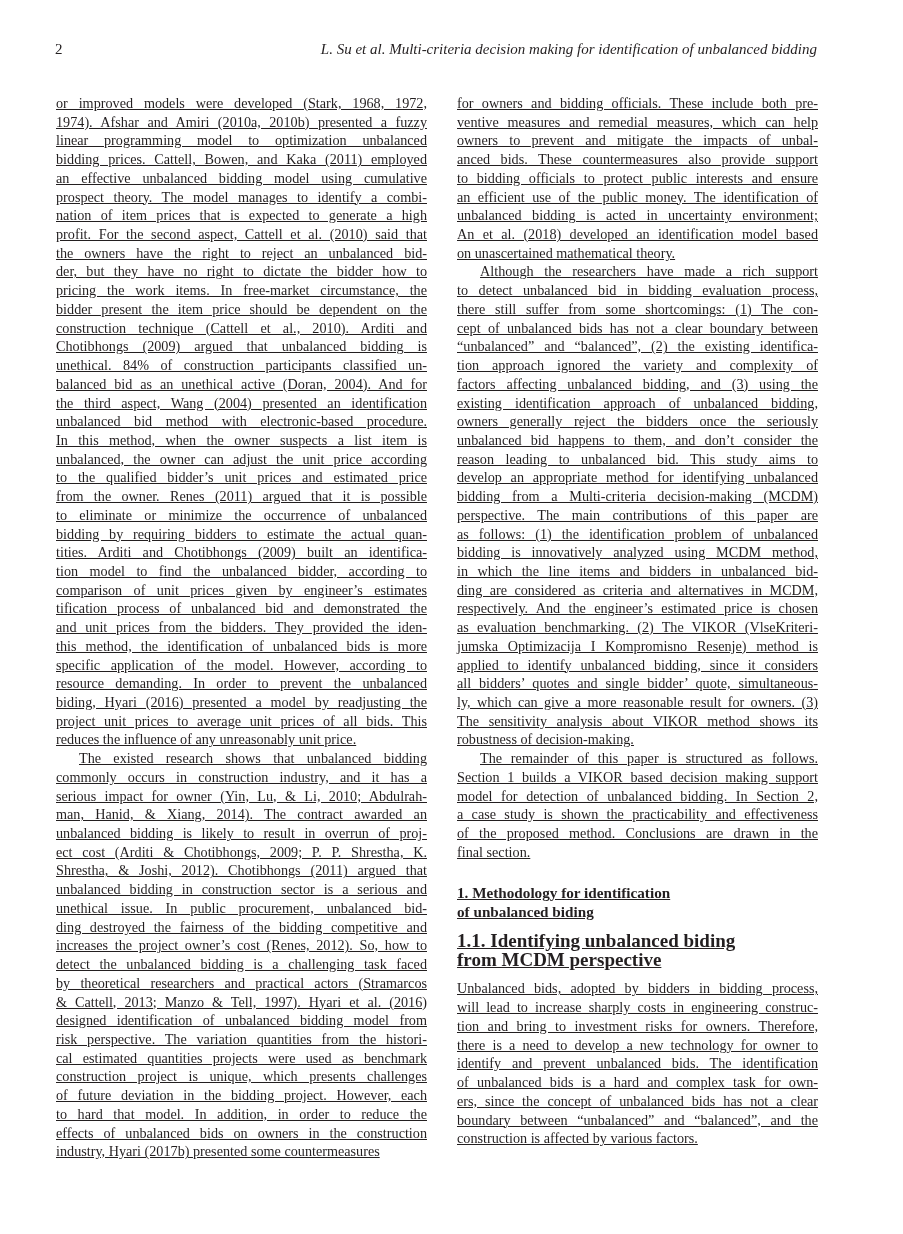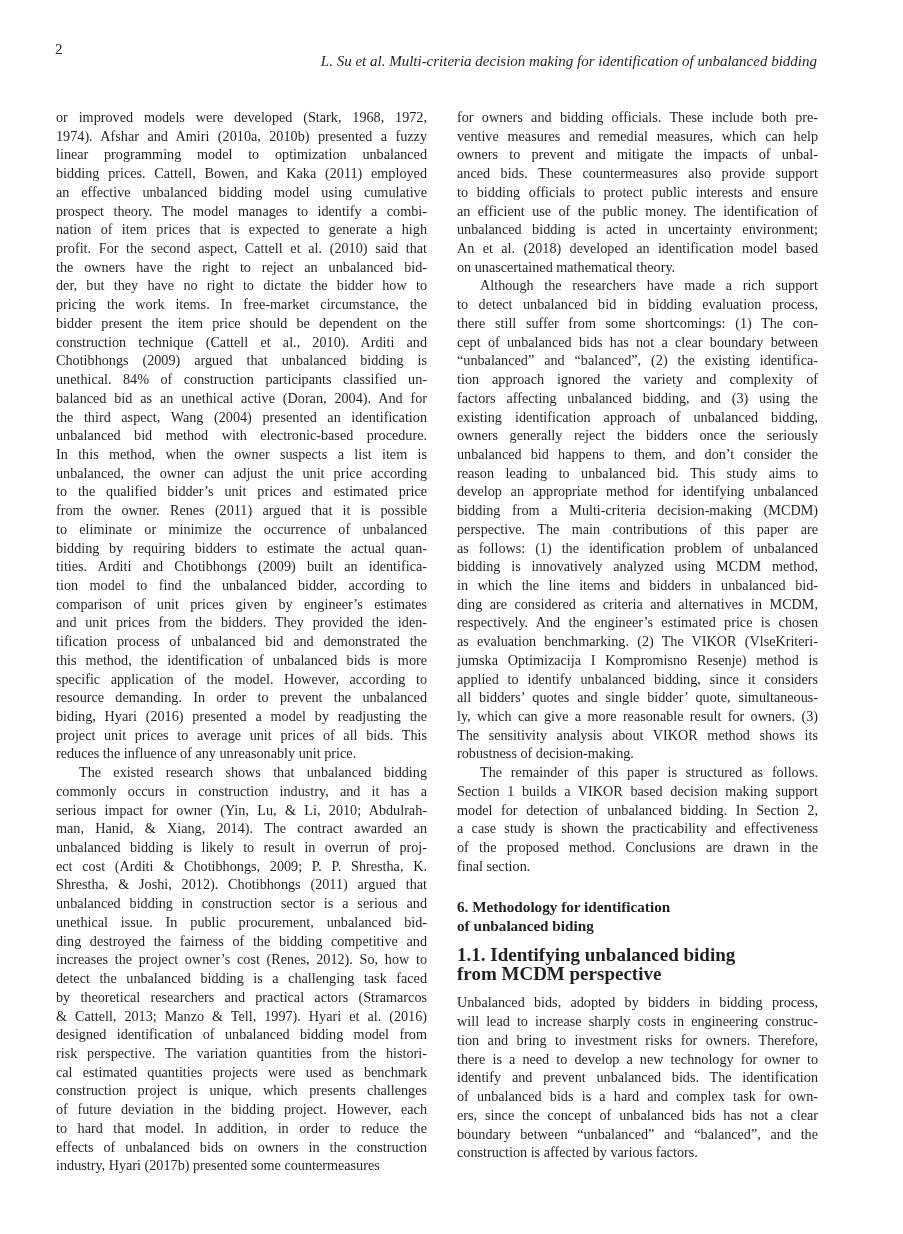--- a/index.html
+++ b/index.html
@@ -1,20 +1,20 @@
 <!DOCTYPE html>
 <html><head>
 <meta charset="utf-8">
 <style>
   html, body { margin: 0; padding: 0; background: #ffffff; }
   body { width: 903px; height: 1234px; position: relative; overflow: hidden;
          font-family: "Liberation Serif", "DejaVu Serif", serif; color: #231f20; }
   .page-number { position: absolute; left: 55px; top: 41px; font-size: 15px; }
-  .running-head { position: absolute; right: 86px; top: 53px; font-size: 15px; font-style: italic; }
-  .col { position: absolute; top: 108px; font-size: 14.2px; }
+  .running-head { position: absolute; right: 86px; top: 41px; font-size: 15px; font-style: italic; }
+  .col { position: absolute; top: 94px; font-size: 14.2px; text-decoration: underline; }
   .col-left { left: 56px; width: 371px; }
   .col-right { left: 457px; width: 361px; }
   .ln { display: block; height: 18.72px; line-height: 18.72px; white-space: nowrap;
         text-align: justify; text-align-last: justify; overflow: visible; }
   .ln.last { text-align-last: left; }
   .ln.indent { padding-left: 23px; }
   .gap { display: block; height: 18px; }
   .h1 { display: block; font-weight: bold; font-size: 15.2px; line-height: 19px; white-space: nowrap; }
   .h2 { display: block; font-weight: bold; font-size: 19px; line-height: 19px; white-space: nowrap; }
   .hgap { display: block; height: 10px; }
@@ -47,22 +47,22 @@
       <span class="ln">unbalanced bid method with electronic-based procedure.</span>
       <span class="ln">In this method, when the owner suspects a list item is</span>
       <span class="ln">unbalanced, the owner can adjust the unit price according</span>
       <span class="ln">to the qualified bidder’s unit prices and estimated price</span>
       <span class="ln">from the owner. Renes (2011) argued that it is possible</span>
       <span class="ln">to eliminate or minimize the occurrence of unbalanced</span>
       <span class="ln">bidding by requiring bidders to estimate the actual quan-</span>
       <span class="ln">tities. Arditi and Chotibhongs (2009) built an identifica-</span>
       <span class="ln">tion model to find the unbalanced bidder, according to</span>
       <span class="ln">comparison of unit prices given by engineer’s estimates</span>
+      <span class="ln">tification process of unbalanced bid and demonstrated the</span>
       <span class="ln">and unit prices from the bidders. They provided the iden-</span>
-      <span class="ln">tification process of unbalanced bid and demonstrated the</span>
       <span class="ln">this method, the identification of unbalanced bids is more</span>
       <span class="ln">specific application of the model. However, according to</span>
       <span class="ln">resource demanding. In order to prevent the unbalanced</span>
       <span class="ln">biding, Hyari (2016) presented a model by readjusting the</span>
       <span class="ln">project unit prices to average unit prices of all bids. This</span>
       <span class="ln last">reduces the influence of any unreasonably unit price.</span>
     </div>
   <div id="lp1">
       <span class="ln indent">The existed research shows that unbalanced bidding</span>
       <span class="ln">commonly occurs in construction industry, and it has a</span>
@@ -132,21 +132,21 @@
   <div id="rp2">
       <span class="ln indent">The remainder of this paper is structured as follows.</span>
       <span class="ln">Section 1 builds a VIKOR based decision making support</span>
       <span class="ln">model for detection of unbalanced bidding. In Section 2,</span>
       <span class="ln">a case study is shown the practicability and effectiveness</span>
       <span class="ln">of the proposed method. Conclusions are drawn in the</span>
       <span class="ln last">final section.</span>
     </div>
   <span class="gap" style="height:22px"></span>
   <div id="sh">
-      <span class="h1">6. Methodology for identification</span>
+      <span class="h1">1. Methodology for identification</span>
       <span class="h1">of unbalanced biding</span>
     </div>
   <span class="hgap"></span>
   <div id="ssh">
       <span class="h2">1.1. Identifying unbalanced biding</span>
       <span class="h2">from MCDM perspective</span>
     </div>
   <span class="hgap"></span>
   <div id="sp">
       <span class="ln">Unbalanced bids, adopted by bidders in bidding process,</span>

